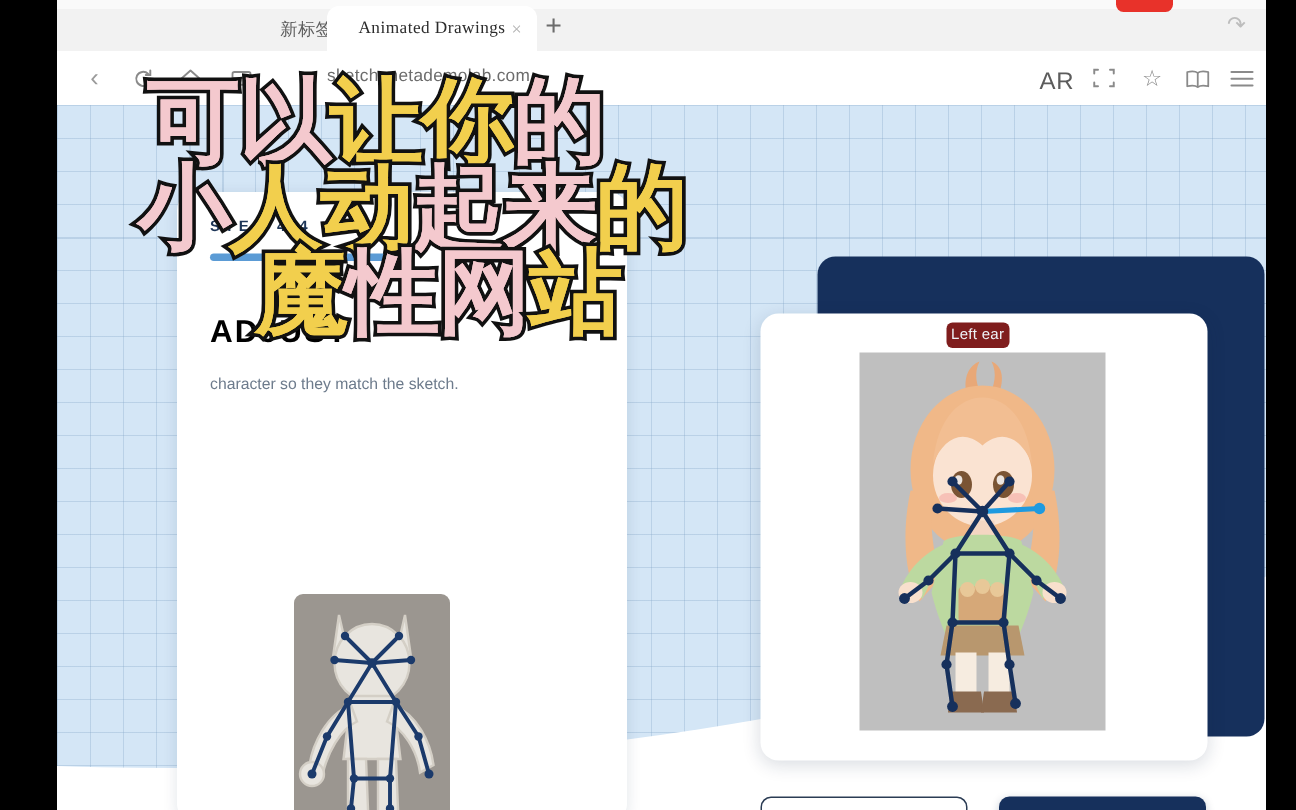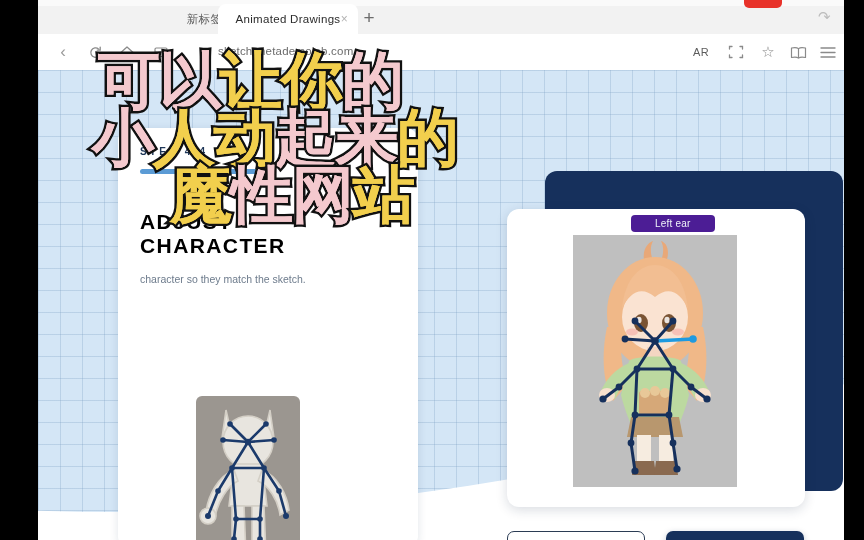--- a/index.html
+++ b/index.html
@@ -29,21 +29,21 @@
     font-size:11.5px; color:#5d5d5d; letter-spacing:.3px;
   }
   .tab .tab-title{ pointer-events:none; }
   .tab-close {
     position:absolute; right:10px; top:50%; transform:translateY(-50%);
     font-size:12px; color:#b3b3b3; line-height:1;
   }
   #tab-inactive { left:46px; width:150px;justify-content:flex-end; }
   #tab-active {
     left:180px; width:140px; background:#fff;
-    border-radius:8px 8px 0 0; color:#2c2c2c;
+    border-radius:8px 8px 0 0; color:#2c2c2c;font-family:Liberation Serif, serif;
   }
   #tab-new {
     position:absolute; left:320px; top:8px; width:22px; height:22px;
     font-size:19px; color:#6c6c6c; line-height:20px; text-align:center;
     font-weight:300;
   }
 
   #redbadge{
     position:absolute; left:706px; top:-8px; width:38px; height:16px;
     background:#e8322a; border-radius:5px;
@@ -62,21 +62,21 @@
     display:flex; align-items:center; justify-content:center;
   }
   #nav-back { left:16px; width:18px; height:18px; font-size:17px; color:#9b9b9b;}
   #nav-reload { left:48px; width:18px; height:18px; font-size:15px; }
   #nav-home { left:80px; width:18px; height:18px; font-size:15px; }
   #nav-lock { left:116px; width:14px; height:14px; top:11px; }
   #urltext {
     position:absolute; left:136px; top:11px;
     font-size:11.5px; color:#6c6c6c; letter-spacing:.2px;padding-left:44px;
   }
-  #nav-ar   { left:655px; font-size:11px; color:#5c5c5c; letter-spacing:.5px; top:12px;}
+  #nav-ar   { left:655px; font-size:16px; color:#5c5c5c; letter-spacing:.5px; top:12px;}
   #nav-scan { left:690px; width:16px; height:16px; top:10px;}
   #nav-star { left:722px; width:16px; height:16px; font-size:15px; top:10px;}
   #nav-book { left:752px; width:17px; height:15px; top:11px;}
   #nav-menu { left:782px; width:16px; height:14px; top:11px;}
 
   
   #page {
     position:absolute; left:0; top:70px; width:806px; height:470px;
     background:#ffffff; overflow:hidden;
   }
@@ -121,22 +121,22 @@
     position:absolute; left:507px; top:101px; width:298px; height:320px;
     background:#16305c; border-radius:12px;
   }
   #right-card{
     position:absolute; left:469px; top:139px; width:298px; height:298px;
     background:#ffffff; border-radius:12px;
     box-shadow:0 3px 12px rgba(18,38,68,.16);
   }
   #tooltip{
     position:absolute; left:124px; top:6px;
-    background:#4c1d95; color:#eef3f8;
-    font-size:10px; padding:3px 24px; border-radius:4px;
+    background:#7f1d1d; color:#eef3f8;
+    font-size:10px; padding:3px 3px; border-radius:4px;
     letter-spacing:.2px;
     text-align:center;
   }
   #right-art{
     position:absolute; left:66px; top:26px; width:164px; height:252px;
     background:#bfbfbf; overflow:hidden;
   }
 
   
   #btn-previous{
@@ -266,21 +266,20 @@
     </div>
 
     <div id="page">
       <div id="gridbg"></div>
 
       <div id="left-card">
         <div id="step-label">STEP 4/4</div>
         <div id="left-underline"></div>
         <div id="left-heading">
           <div>ADJUST</div>
-          <div>CHARACTER</div>
         </div>
         <div id="left-body">
           <div>character so they match the sketch.</div>
         </div>
 
         <div id="left-art">
           <svg width="104" height="170" viewBox="0 0 104 170">
             <g fill="#efece6" stroke="#d9d4cb" stroke-width="1.6" opacity=".92">
               <path d="M30 14 L36 40 L26 42 Z"></path>
               <path d="M74 14 L68 40 L78 42 Z"></path>

